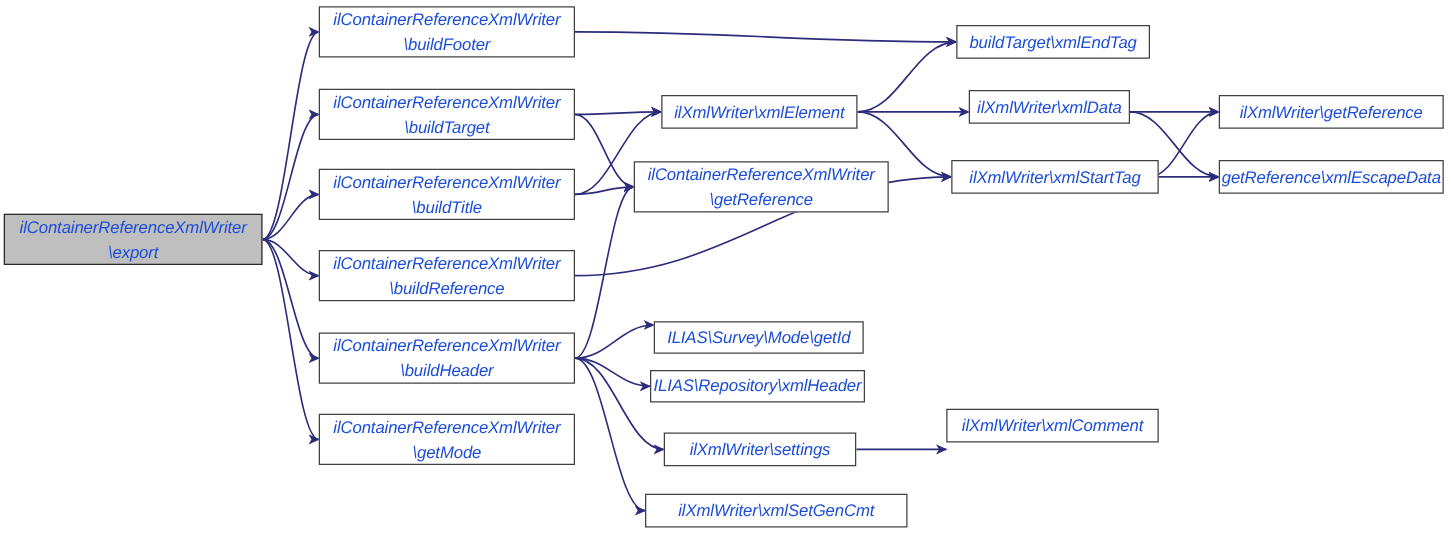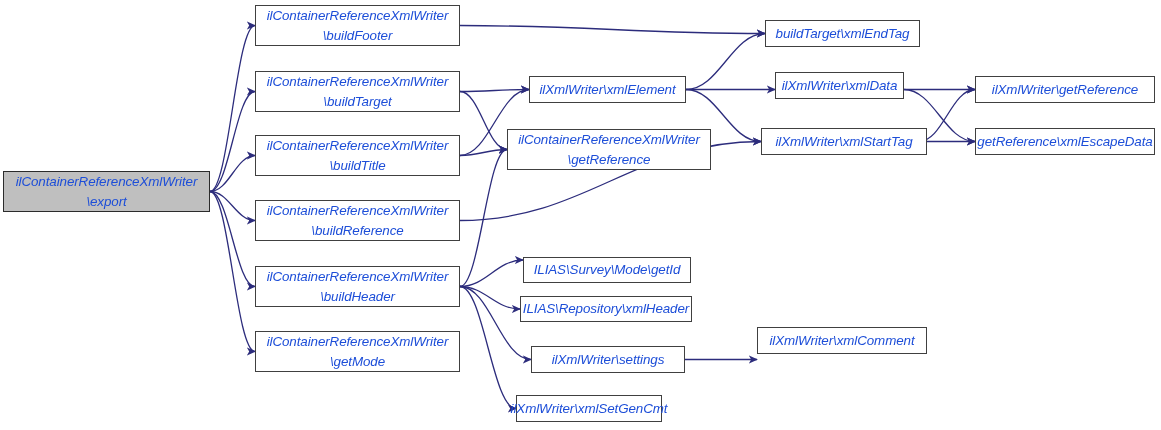--- a/index.html
+++ b/index.html
@@ -102,21 +102,21 @@
       <div class="node" style="left: 255px; top: 266px; width: 205px; height: 41px;"><span class="label">ilContainerReferenceXmlWriter
 \buildHeader</span></div>
       <div class="node" style="left: 255px; top: 331px; width: 205px; height: 41px;"><span class="label">ilContainerReferenceXmlWriter
 \getMode</span></div>
       <div class="node" style="left: 529px; top: 76px; width: 157px; height: 27px;"><span class="label">ilXmlWriter\xmlElement</span></div>
       <div class="node" style="left: 507px; top: 129px; width: 204px; height: 41px;"><span class="label">ilContainerReferenceXmlWriter
 \getReference</span></div>
       <div class="node" style="left: 523px; top: 257px; width: 168px; height: 26px;"><span class="label">ILIAS\Survey\Mode\getId</span></div>
       <div class="node" style="left: 520px; top: 296px; width: 172px; height: 26px;"><span class="label">ILIAS\Repository\xmlHeader</span></div>
       <div class="node" style="left: 531px; top: 346px; width: 154px; height: 27px;"><span class="label">ilXmlWriter\settings</span></div>
-      <div class="node" style="left: 516px; top: 395px; width: 146px; height: 27px;"><span class="label">ilXmlWriter\xmlSetGenCmt</span></div>
+      <div class="node" style="left: 516px; top: 395px; width: 210px; height: 27px;"><span class="label">ilXmlWriter\xmlSetGenCmt</span></div>
       <div class="node" style="left: 765px; top: 20px; width: 155px; height: 27px;"><span class="label">buildTarget\xmlEndTag</span></div>
       <div class="node" style="left: 775px; top: 72px; width: 129px; height: 27px;"><span class="label">ilXmlWriter\xmlData</span></div>
       <div class="node" style="left: 761px; top: 128px; width: 166px; height: 27px;"><span class="label">ilXmlWriter\xmlStartTag</span></div>
       <div class="node" style="left: 757px; top: 327px; width: 170px; height: 27px;"><span class="label">ilXmlWriter\xmlComment</span></div>
       <div class="node" style="left: 975px; top: 76px; width: 180px; height: 27px;"><span class="label">ilXmlWriter\getReference</span></div>
       <div class="node" style="left: 975px; top: 128px; width: 180px; height: 27px;"><span class="label">getReference\xmlEscapeData</span></div>
     </div>
 </div>
 
 </body></html>

